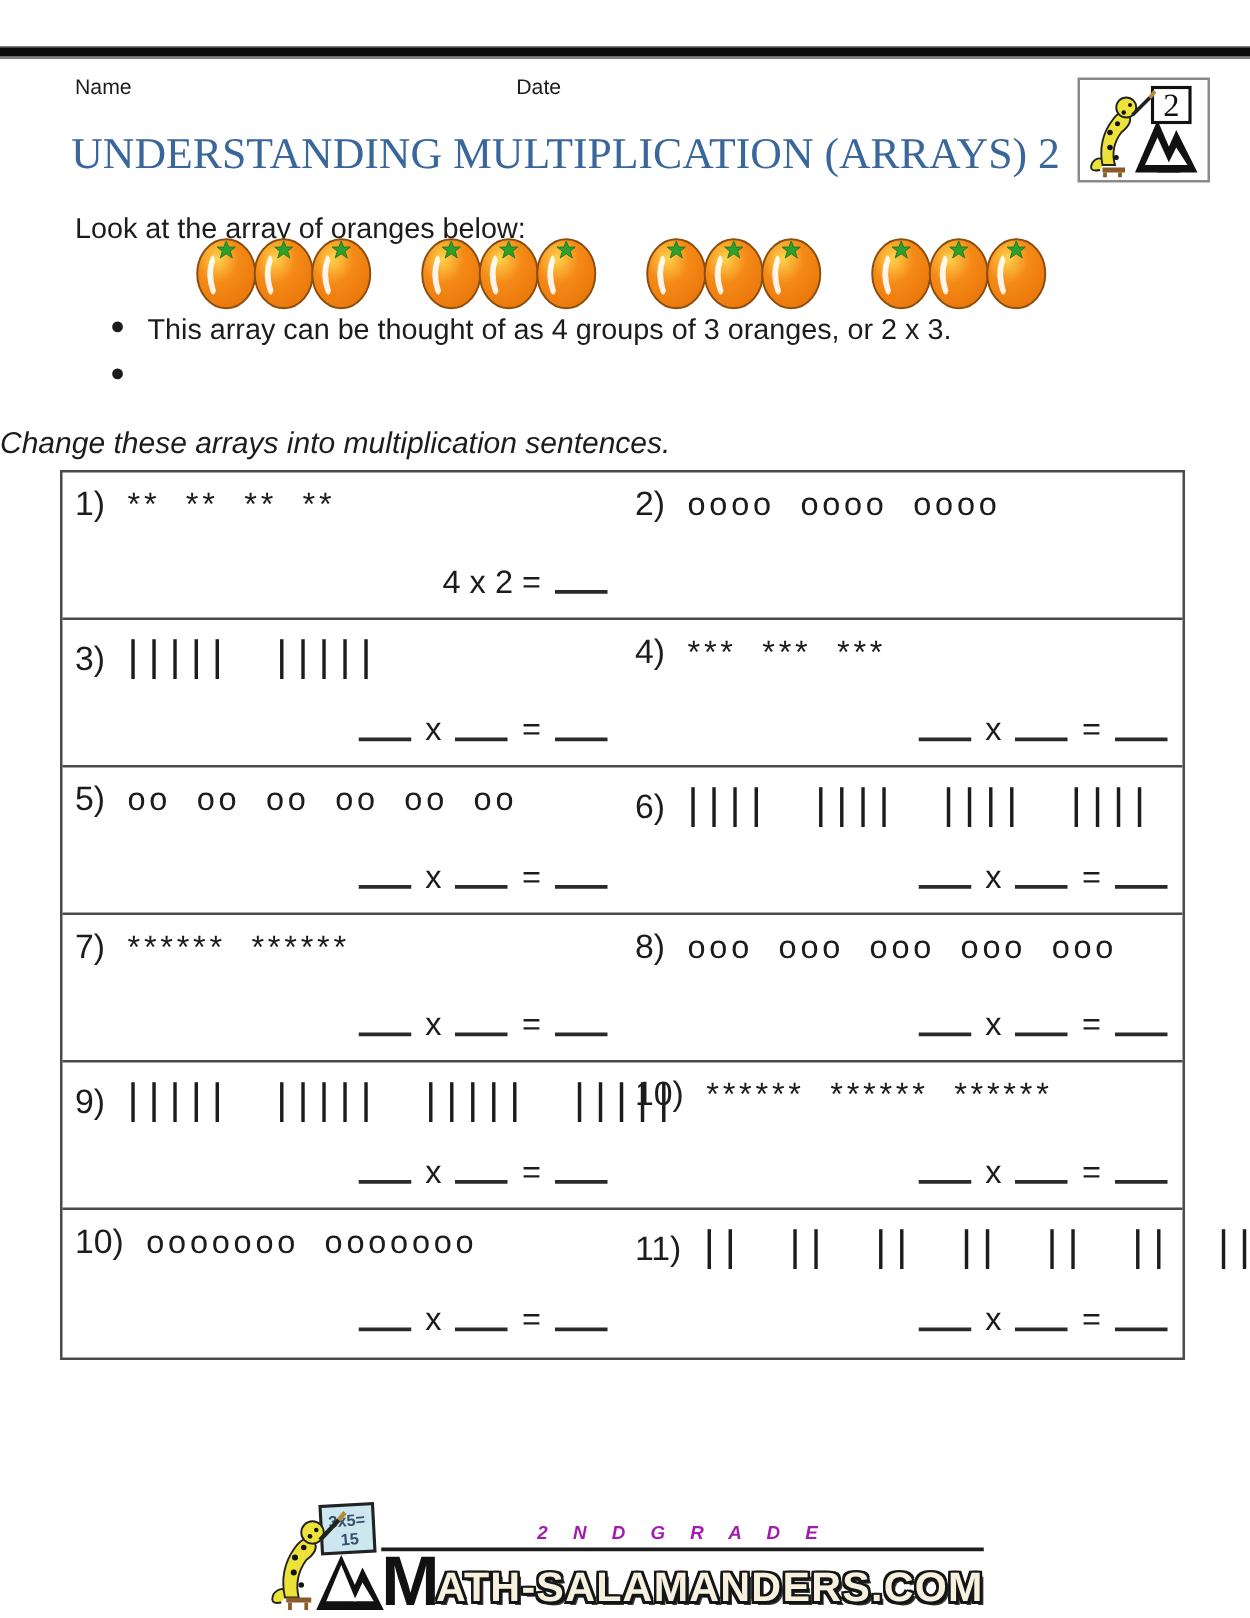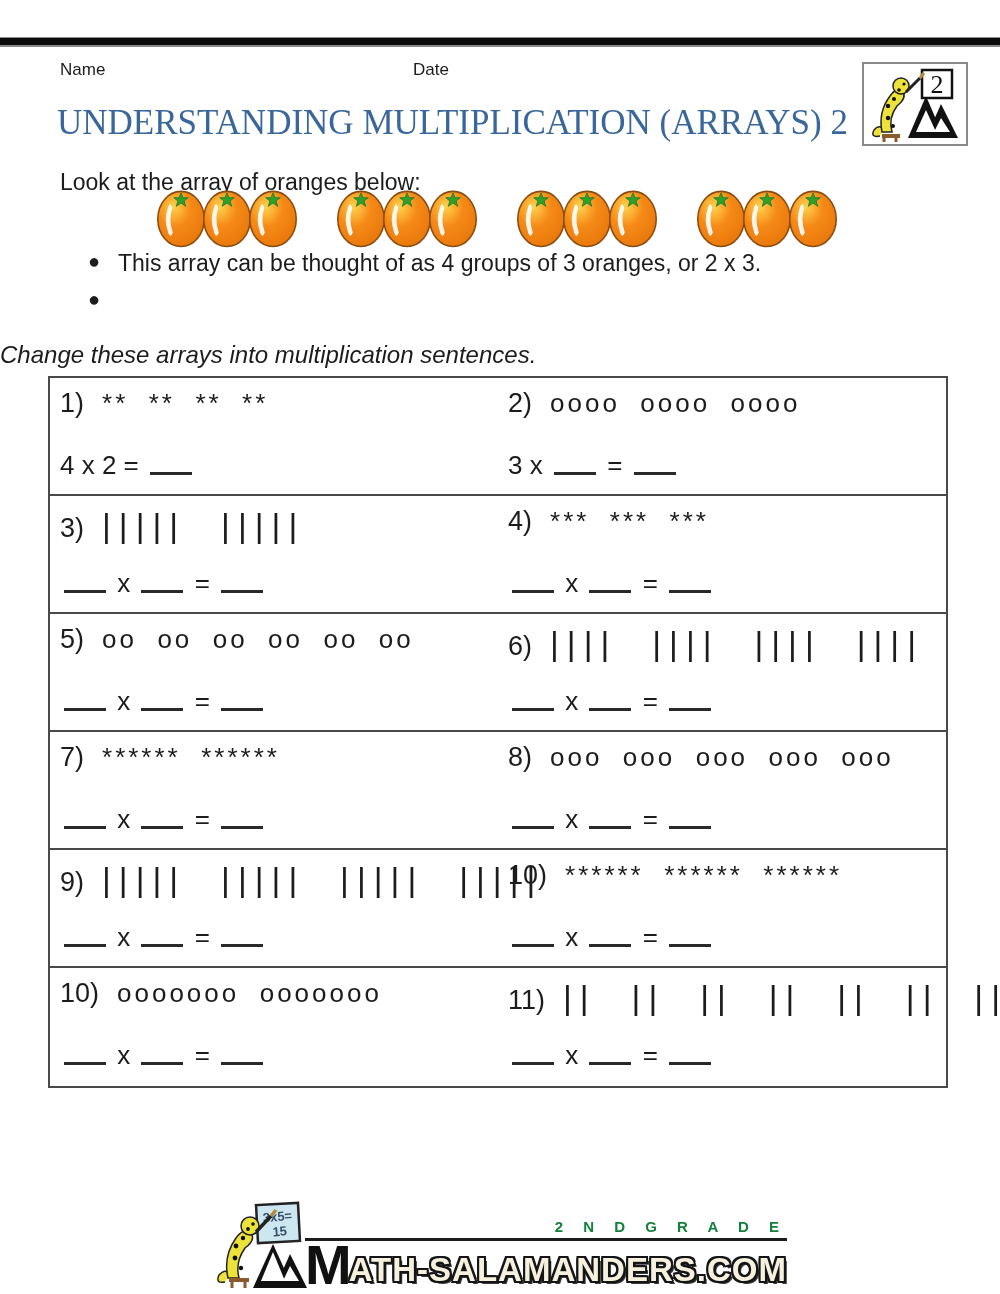--- a/index.html
+++ b/index.html
@@ -49,35 +49,35 @@
     position:absolute; top:376px; left:48px; width:900px;
     border:2px solid #4a4a4a; background:#fff;
   }
   .prow { display:flex; height:118px; border-bottom:2px solid #4a4a4a; }
   .prow:last-child { border-bottom:none; }
   .pcell { width:50%; padding:10px 8px 0 10px; }
   .prob-head { display:flex; align-items:baseline; height:46px; }
   .prob-num { font-size:27px; margin-right:18px; white-space:pre; }
   .prob-pattern { font-size:26px; letter-spacing:3px; white-space:pre; }
   .prob-pattern.tally { font-size:34px; letter-spacing:8px; }
-  .prob-eq { text-align:left; font-size:26px; margin-top:16px; white-space:pre; }
+  .prob-eq { text-align:right; font-size:26px; margin-top:16px; white-space:pre; }
   .blank {
     display:inline-block; width:42px; height:6px;
     border-bottom:3px solid #2a2a2a; transform:translateY(1px); margin:0 4px;
   }
 
   .footer {
     position:absolute; top:1198px; left:0; width:1000px;
     display:flex; justify-content:center; align-items:flex-end;
   }
   .easel-svg { margin-right:-8px; }
   .brand-col { display:flex; flex-direction:column; padding-bottom:2px; }
   .grade-text {
-    text-align:right; font-size:15px; font-weight:bold; letter-spacing:8px;
-    color:#15803d; margin-bottom:3px;
+    text-align:center; font-size:15px; font-weight:bold; letter-spacing:8px;
+    color:#a21caf; margin-bottom:3px;font-style:italic;
   }
   .grade-line { height:3px; background:#1d1d1d; width:100%; margin-bottom:2px; }
   .brand-row { display:flex; align-items:flex-end; }
   .brand-m {
     font-size:56px; font-weight:bold; color:#111; line-height:0.8;
     margin-right:1px; letter-spacing:-4px;
   }
   .brand-text {
     font-size:33px; font-weight:bold; letter-spacing:1px; line-height:1.05;
     color:#f6f1df;
@@ -302,21 +302,20 @@
           <span class="prob-num">1)</span>
           <span class="prob-pattern">**  **  **  **</span>
         </div>
         <div class="prob-eq"><span>4 x 2 = </span><span class="blank"></span></div>
       </div>
       <div class="pcell">
         <div class="prob-head">
           <span class="prob-num">2)</span>
           <span class="prob-pattern">oooo  oooo  oooo</span>
         </div>
-        <div class="prob-eq"><span>3 x </span><span class="blank"></span><span> = </span><span class="blank"></span></div>
       </div>
     </div>
     <div class="prow">
       <div class="pcell">
         <div class="prob-head">
           <span class="prob-num">3)</span>
           <span class="prob-pattern tally">|||||  |||||</span>
         </div>
         <div class="prob-eq"><span class="blank"></span><span> x </span><span class="blank"></span><span> = </span><span class="blank"></span></div>
       </div>

